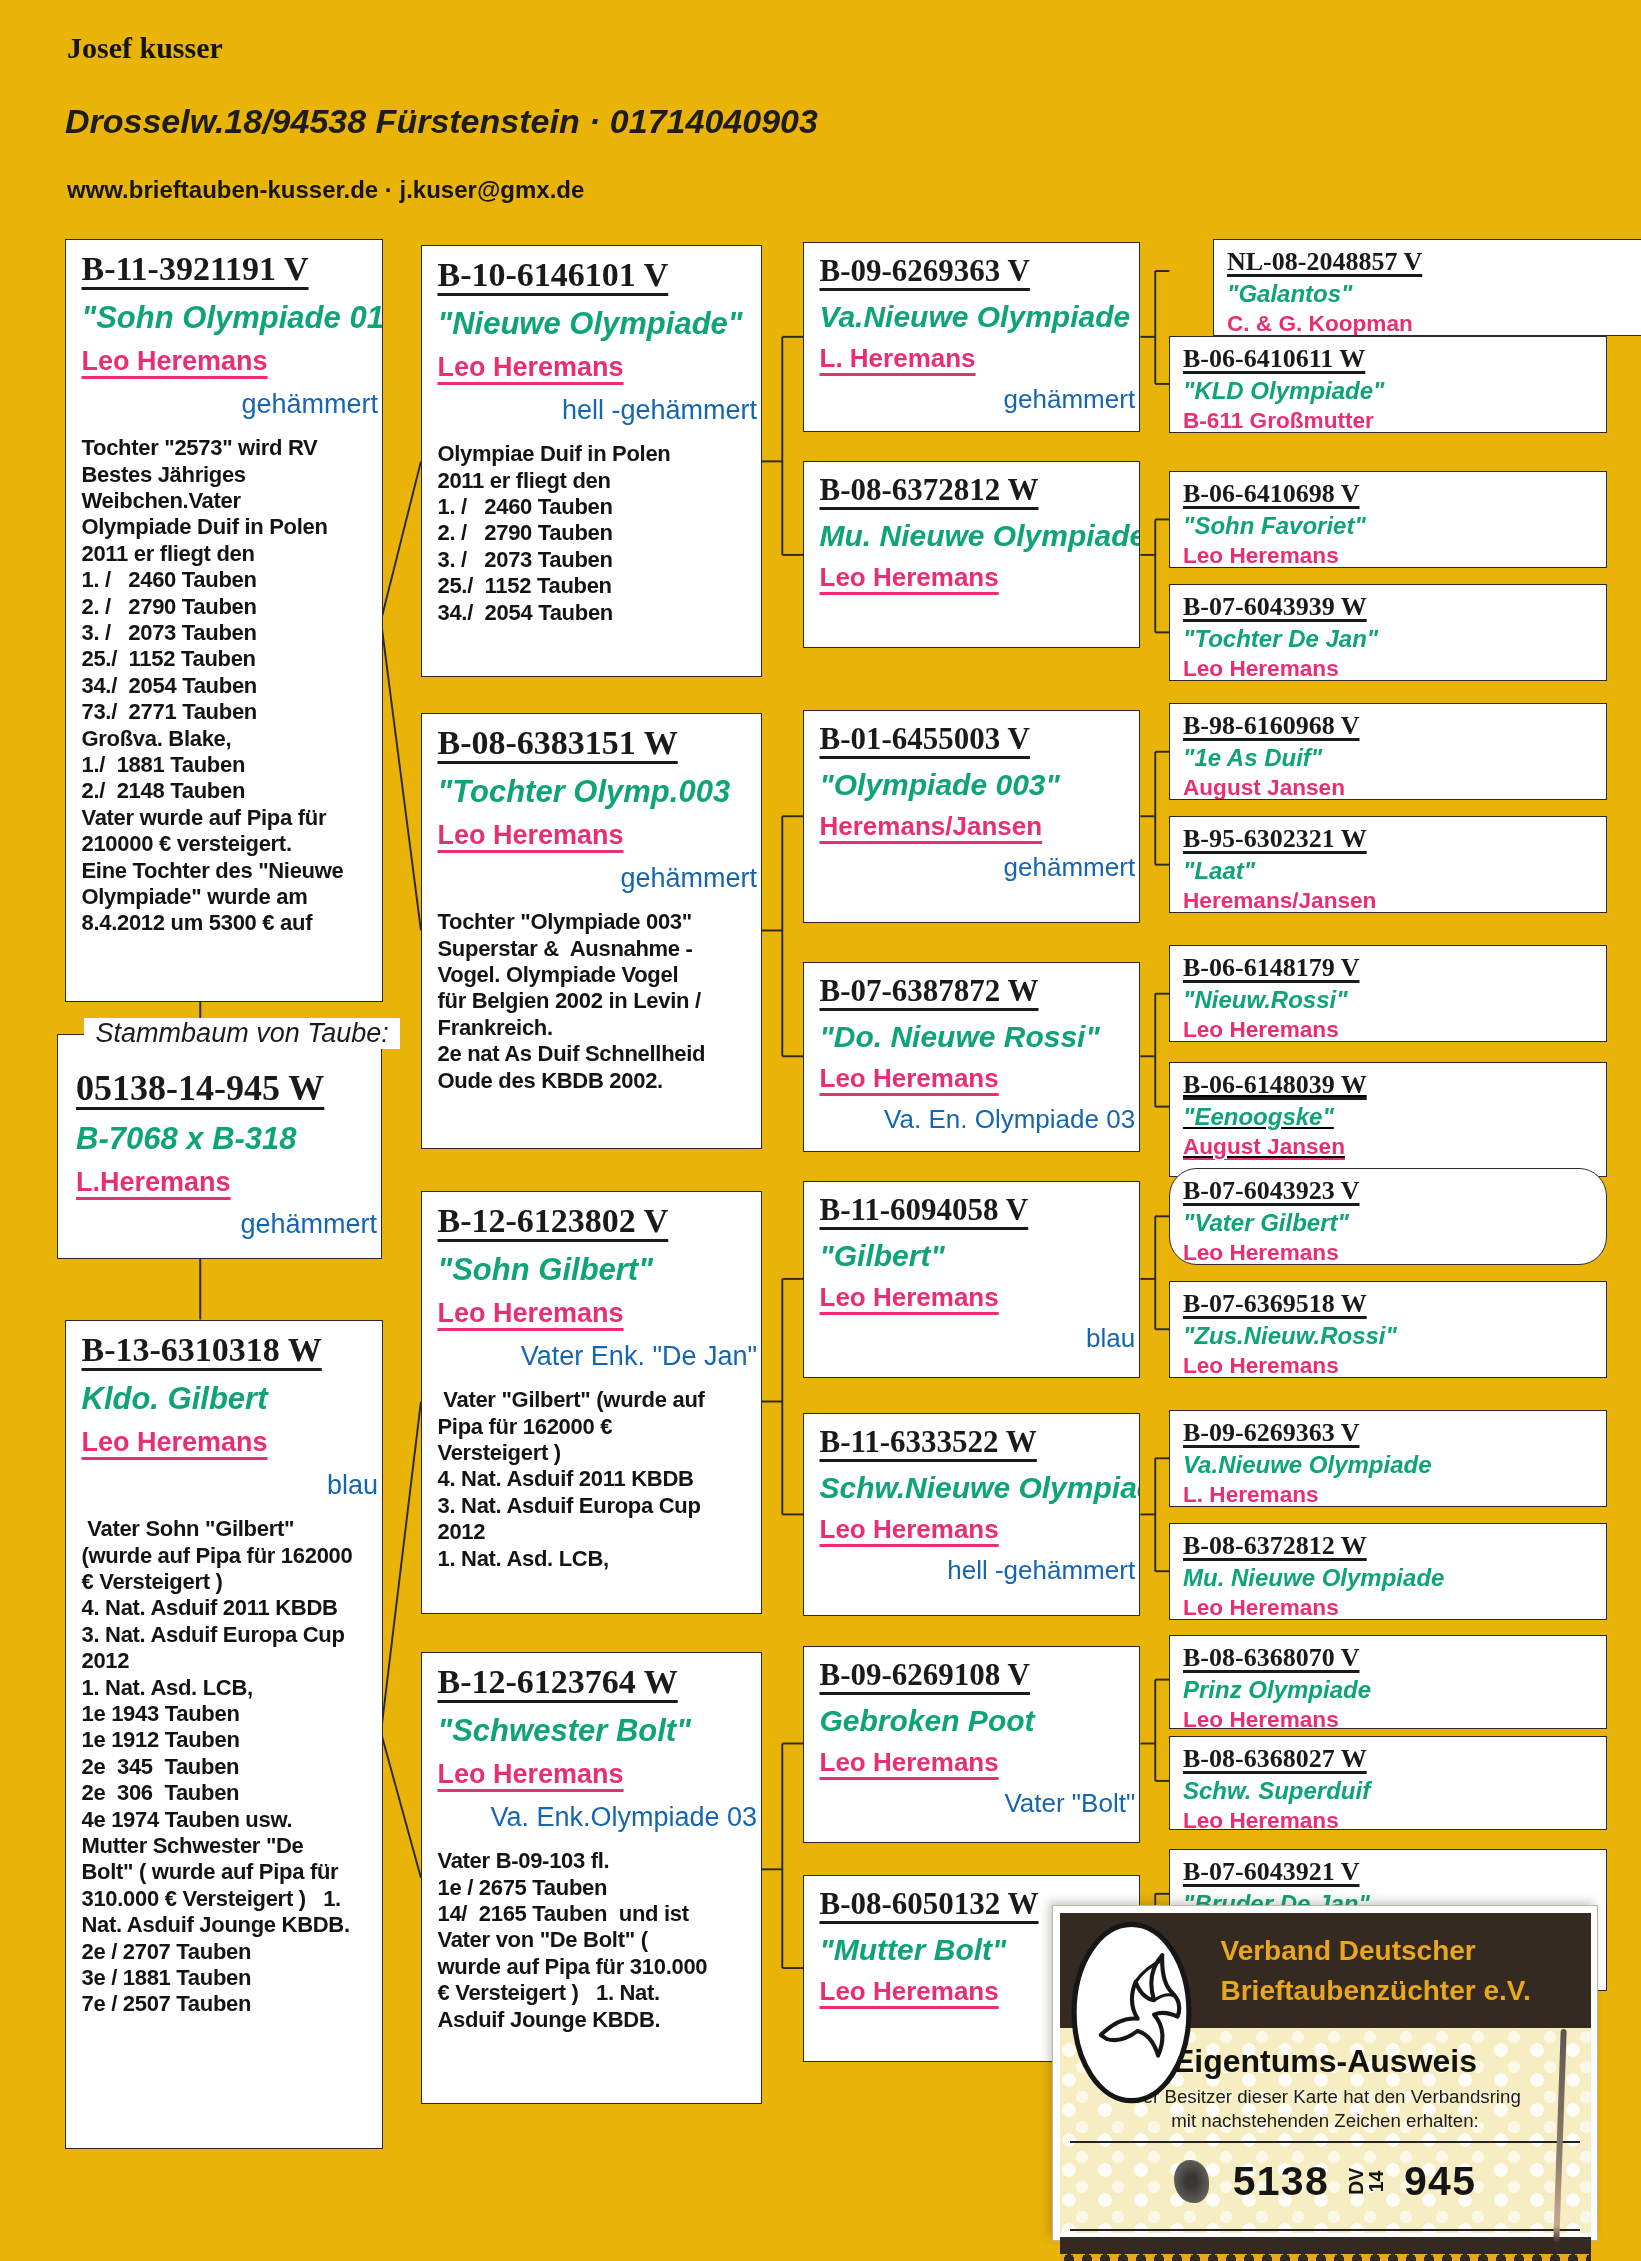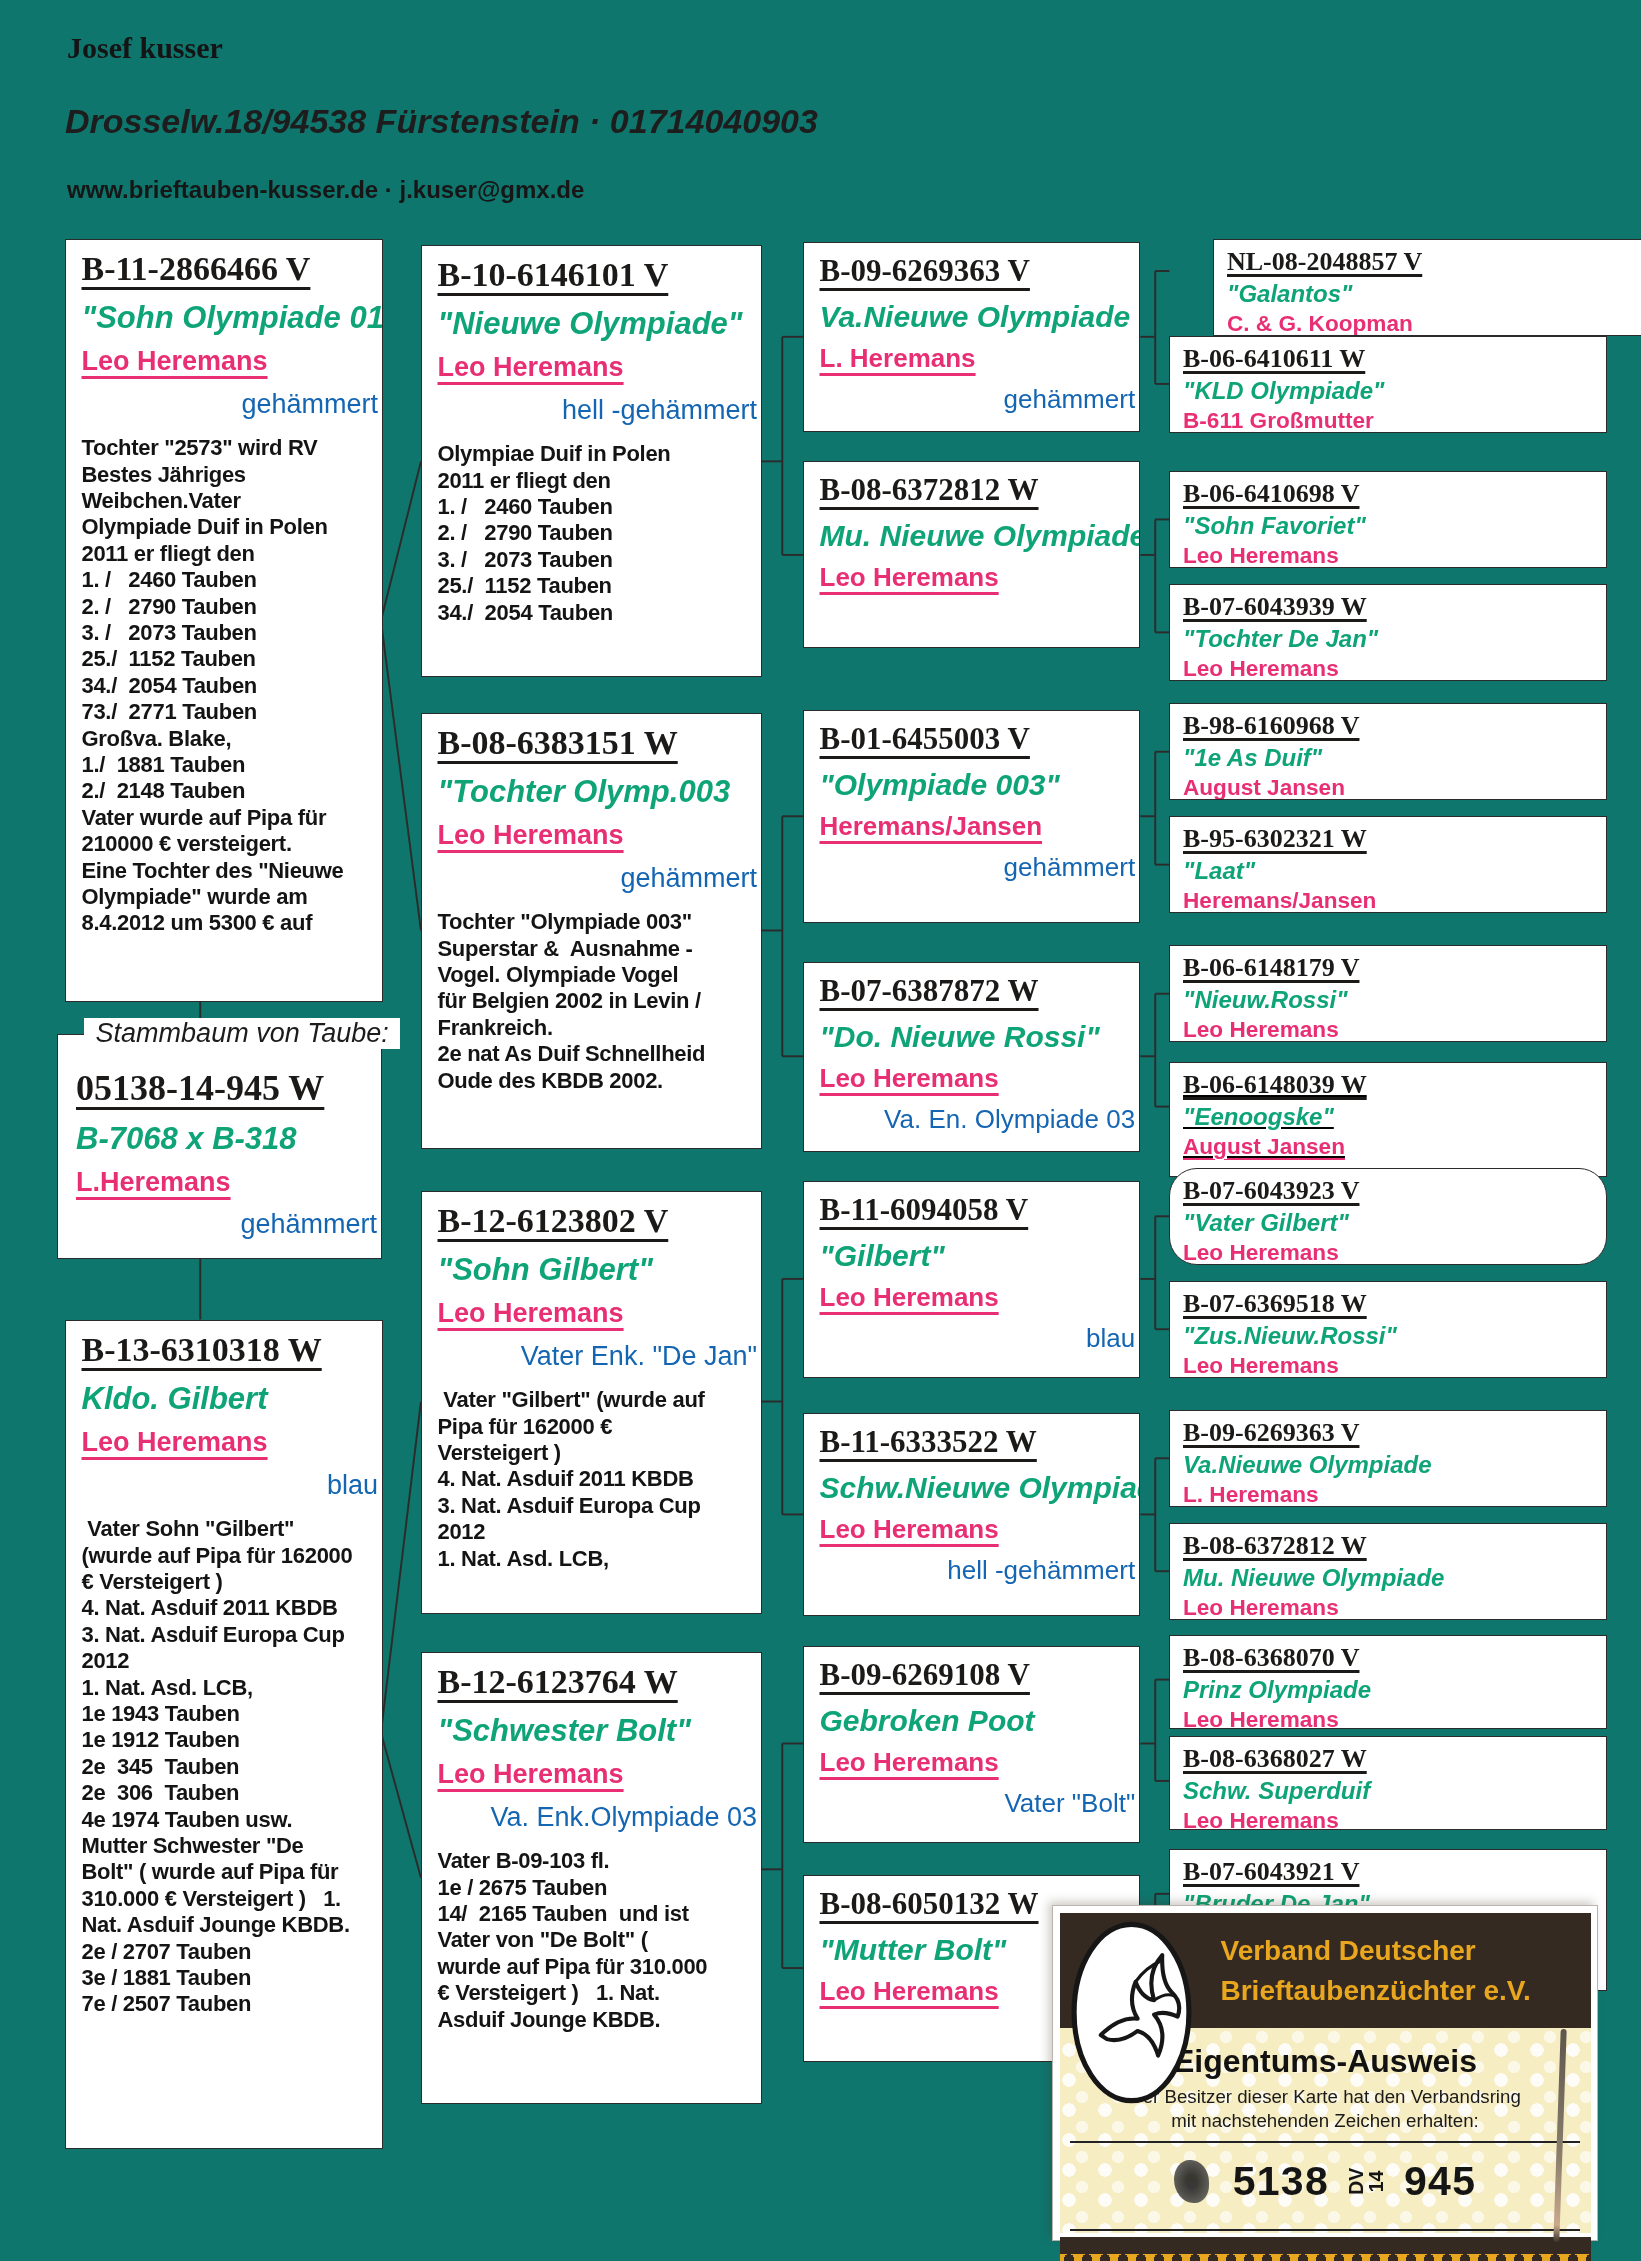--- a/index.html
+++ b/index.html
@@ -1,16 +1,16 @@
 <!DOCTYPE html>
 <html style="--name-green: #0ea477; --breeder-pink: #e82f74; --info-blue: #1465b2; --card-brown: #342a21; --card-yellow: #e9a61f; --card-cream: #f7edc2;font-size:10.3px"><head>
 <meta charset="utf-8">
 <style>
   html,body{margin:0;padding:0;background:#e8e6e2;}
-  .page{position:relative;width:1642px;height:2261px;background:#0f766e;
+  .page{position:relative;width:1642px;height:2261px;background:#eab308;
         font-family:"Liberation Sans",sans-serif;overflow:hidden;}
   
   .owner{position:absolute;left:67px;top:31px;font-family:"Liberation Serif",serif;
          font-weight:bold;font-size:30px;color:#141414;}
   .address{position:absolute;left:65px;top:102px;font-style:italic;font-weight:bold;
            font-size:34px;color:#1d1d1d;}
   .web{position:absolute;left:67px;top:176px;font-weight:bold;font-size:24px;color:#161616;}
   
   .box{position:absolute;border:1.9px solid #2b2b2b;background:#ffffff;
        box-sizing:border-box;padding:10.3px 3.9px 5.2px 15.5px;overflow:hidden;}
@@ -131,21 +131,21 @@
         <line x1="1790" y1="2603" x2="1790" y2="2760"></line>
         <line x1="1790" y1="2603" x2="1812" y2="2603"></line>
         <line x1="1790" y1="2760" x2="1812" y2="2760"></line>
       <line x1="1767" y1="3050" x2="1790" y2="3050"></line>
         <line x1="1790" y1="2935" x2="1790" y2="3110"></line>
         <line x1="1790" y1="2935" x2="1812" y2="2935"></line>
     </g>
   </svg>
 
   <div class="box" style="left:65px;top:239px;width:318px;height:763px;">
-    <div class="ring">B-11-2866466 V</div>
+    <div class="ring">B-11-3921191 V</div>
     <div class="pname">"Sohn Olympiade 01</div>
     <div class="breeder">Leo Heremans</div>
     <div class="pcolor">gehämmert</div>
     <div class="notes">Tochter "2573" wird RV
 Bestes Jähriges
 Weibchen.Vater
 Olympiade Duif in Polen
 2011 er fliegt den
 1. /   2460 Tauben
 2. /   2790 Tauben

